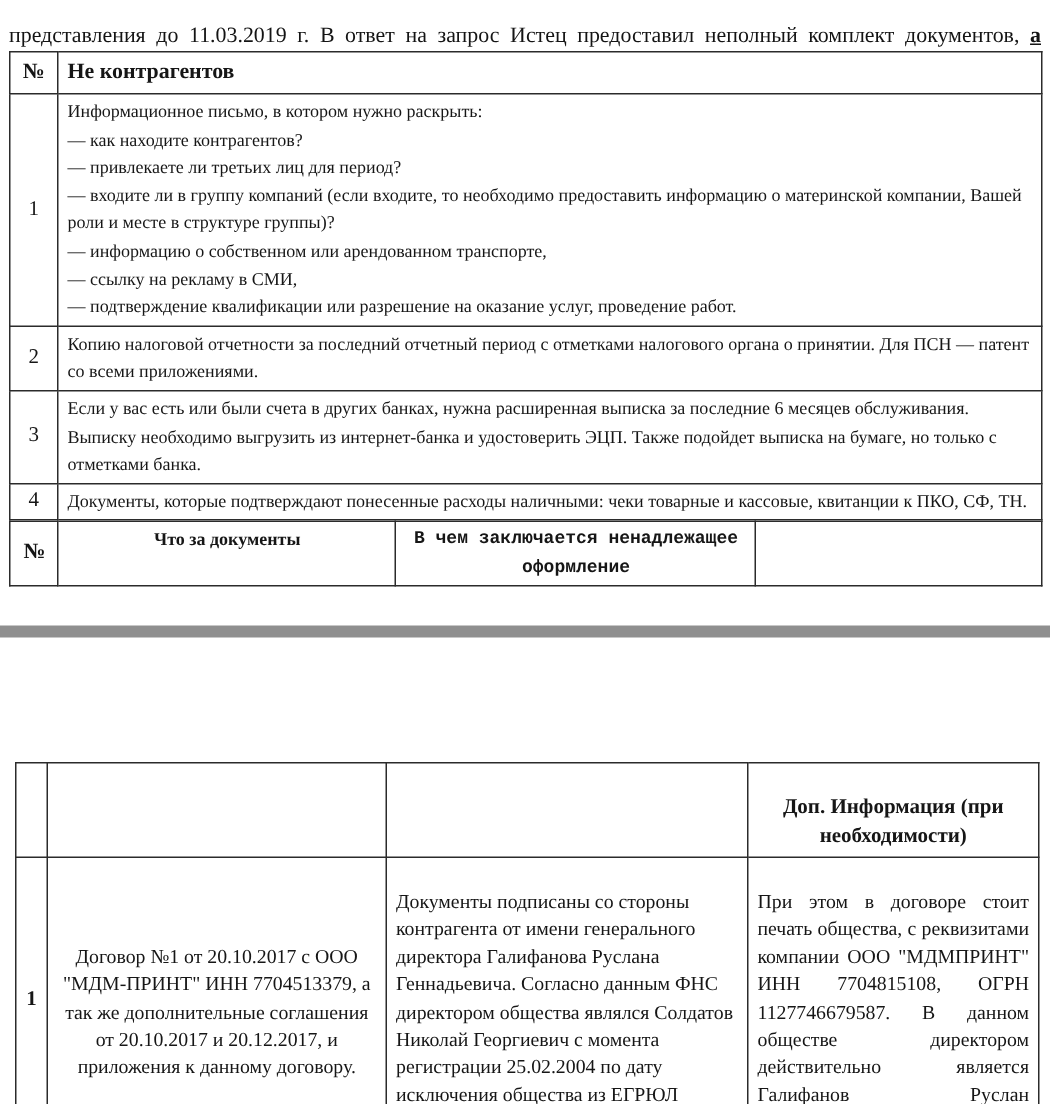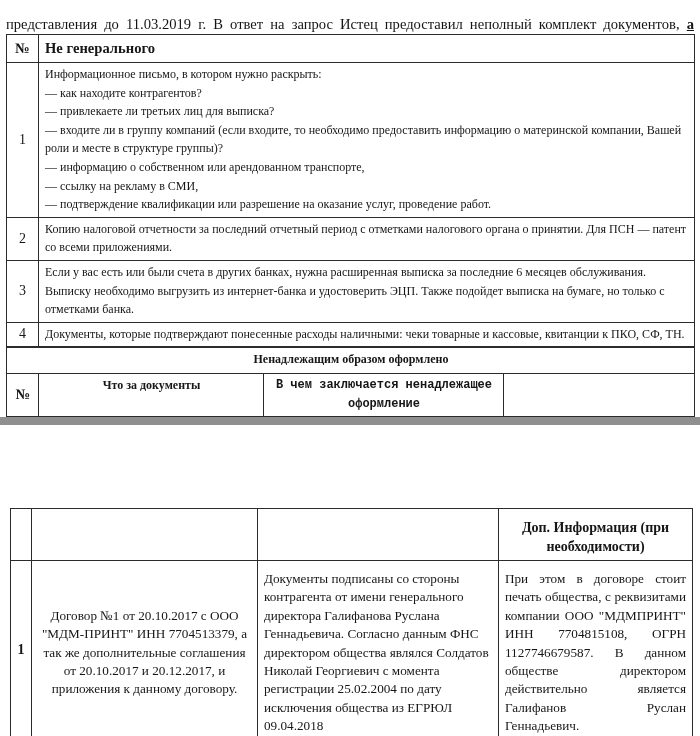--- a/index.html
+++ b/index.html
@@ -104,21 +104,21 @@
   
   #table-improper {
     position: absolute;
     left: 10px;
     top: 508px;
     width: 682px;
   }
   #table-improper td {
     font-size: 13.2px;
     line-height: 18.4px;
-    padding: 9px 6px 4px 6px;
+    padding: 20px 6px 4px 6px;
   }
   #table-improper td.num {
     text-align: center;
     vertical-align: middle;
     font-weight: bold;
     font-size: 14px;
     padding: 2px;
   }
   #table-improper td.head-extra {
     text-align: center;
@@ -142,30 +142,30 @@
 <p class="intro"><span>представления до 11.03.2019 г. В ответ на запрос </span><span class="b">Истец предоставил неполный комплект документов, </span><span class="bu">а именно:</span></p>
 
 <table class="doc" id="table-not-provided">
   <colgroup>
     <col style="width:32px">
     <col style="width:656px">
   </colgroup>
   <tbody>
     <tr>
       <td class="hdr num">№</td>
-      <td class="hdr">Не генерального</td>
+      <td class="hdr">Не контрагентов</td>
     </tr>
 
     <tr>
       <td class="num">1</td>
       <td class="body">
         <div class="lines">
           <div>Информационное письмо, в котором нужно раскрыть:</div>
           <div>— как находите контрагентов?</div>
-          <div>— привлекаете ли третьих лиц для выписка?</div>
+          <div>— привлекаете ли третьих лиц для период?</div>
           <div>— входите ли в группу компаний (если входите, то необходимо предоставить информацию о материнской компании, Вашей роли и месте в структуре группы)?</div>
           <div>— информацию о собственном или арендованном транспорте,</div>
           <div>— ссылку на рекламу в СМИ,</div>
           <div>— подтверждение квалификации или разрешение на оказание услуг, проведение работ.</div>
         </div>
       </td>
     </tr>
 
     <tr>
       <td class="num">2</td>
@@ -197,23 +197,20 @@
 </table>
 
 <table class="doc" id="table-improper-head" style="position:absolute; left:6px; top:347px; width:688px;">
   <colgroup>
     <col style="width:32px">
     <col style="width:225px">
     <col style="width:240px">
     <col style="width:191px">
   </colgroup>
   <tbody>
-    <tr>
-      <td class="span-title" colspan="4">Ненадлежащим образом оформлено</td>
-    </tr>
     <tr style="height:34px;">
       <td class="colhead numhead">№</td>
       <td class="colhead">Что за документы</td>
       <td class="colhead mid">В чем заключается ненадлежащее оформление</td>
       <td class="colhead"></td>
     </tr>
   </tbody>
 </table>
 
 <div id="page-separator"></div>

